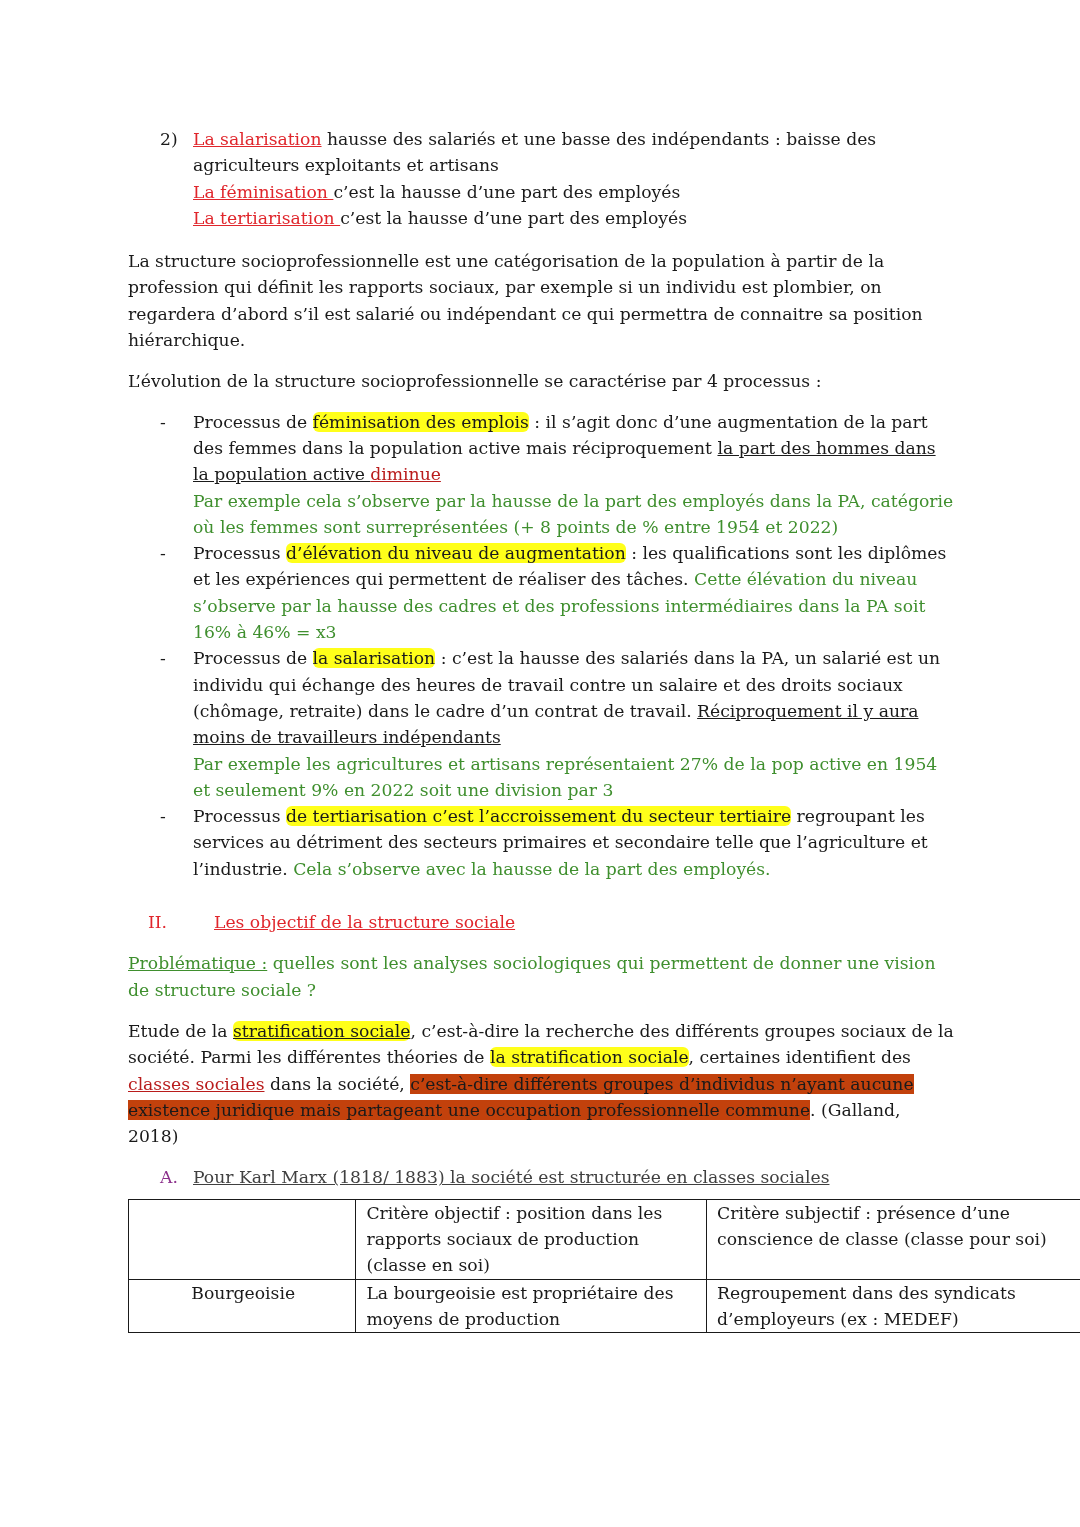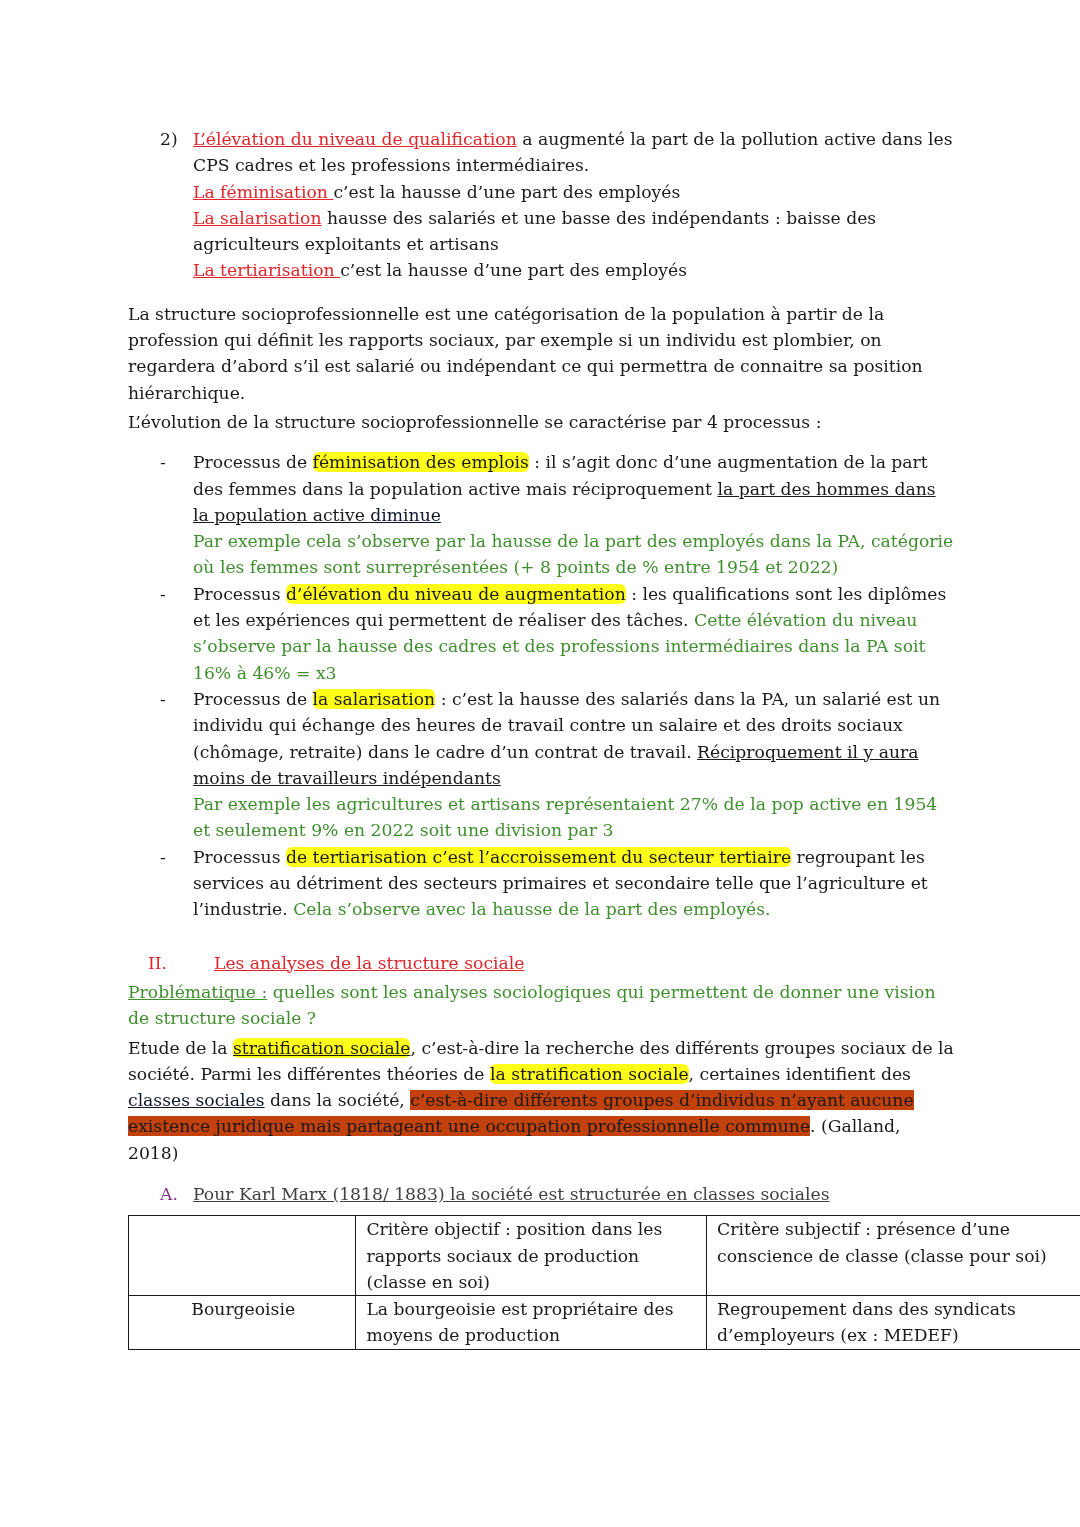--- a/index.html
+++ b/index.html
@@ -3,30 +3,30 @@
 <meta charset="utf-8">
 <style>
   html, body { margin: 0; padding: 0; background: #ffffff; }
   body { width: 1080px; height: 1527px; position: relative; overflow: hidden;
          font-family: "DejaVu Serif", "Liberation Serif", serif; color: #1a1a1a; }
   .page { position: absolute; left: 128px; top: 126px; width: 826px; font-size: 17.2px; line-height: 26.3px; }
   p { margin: 0; }
   .red { color: #e0262c; }
   .red-u { color: #e0262c; text-decoration: underline; text-decoration-color: #e0262c; }
   .green { color: #3f8f2e; }
-  .teal-u { color: #0f172a; text-decoration: underline; }
+  .teal-u { color: #b91c1c; text-decoration: underline; }
   .purple-u { color: #404040; text-decoration: underline; }
   .purple { color: #8b2f8b; }
   .u { text-decoration: underline; }
   .hl-y { background: #ffff1a; border-radius: 6px; }
   .hl-c { background: #c2410c; }
   .numbered { display: flex; margin-left: 32px; }
   .numbered .num { width: 33px; flex: none; }
   .numbered .body { flex: 1; }
-  .para { margin-top: 3px; }
+  .para { margin-top: 15px; }
   ul.dash { list-style: none; margin: 14px 0 0 0; padding: 0; }
   ul.dash li { display: flex; margin-left: 32px; }
   ul.dash li .bullet { width: 33px; flex: none; }
   ul.dash li .body { flex: 1; }
   .heading2 { display: flex; margin-top: 27px; margin-left: 20px; }
   .heading2 .num { width: 66px; flex: none; }
   .headingA { display: flex; margin-top: 15px; margin-left: 32px; }
   .headingA .num { width: 33px; flex: none; }
   table { margin-top: 8px; border-collapse: collapse; width: 976px; padding-left: 24px; }
   td { border: 1.5px solid #1a1a1a; vertical-align: top; padding: 0 8px 0 10px; font-size: 17.2px; line-height: 26.3px; }
@@ -35,23 +35,22 @@
   td.c2 { width: 316px; }
 </style>
 </head>
 <body>
 
 <div class="page">
 
   <div class="numbered">
     <span class="num">2)</span>
     <div class="body">
-      <p><span class="red-u">L’élévation du niveau de qualification</span><span> a augmenté la part de la pollution active dans les CPS cadres et les professions intermédiaires.</span></p>
+      <p><span class="red-u">La salarisation</span><span> hausse des salariés et une basse des indépendants : baisse des agriculteurs exploitants et artisans</span></p>
       <p><span class="red-u">La féminisation </span><span>c’est la hausse d’une part des employés</span></p>
-      <p><span class="red-u">La salarisation</span><span> hausse des salariés et une basse des indépendants : baisse des agriculteurs exploitants et artisans</span></p>
       <p><span class="red-u">La tertiarisation </span><span>c’est la hausse d’une part des employés</span></p>
     </div>
   </div>
 
   <p class="para" style="margin-top:17px">La structure socioprofessionnelle est une catégorisation de la population à partir de la profession qui définit les rapports sociaux, par exemple si un individu est plombier, on regardera d’abord s’il est salarié ou indépendant ce qui permettra de connaitre sa position hiérarchique.</p>
 
   <p class="para">L’évolution de la structure socioprofessionnelle se caractérise par 4 processus :</p>
 
   <ul class="dash">
     <li>
@@ -77,21 +76,21 @@
     <li>
       <span class="bullet">-</span>
       <div class="body">
         <p><span>Processus </span><span class="hl-y">de tertiarisation c’est l’accroissement du secteur tertiaire</span><span> regroupant les services au détriment des secteurs primaires et secondaire telle que l’agriculture et l’industrie. </span><span class="green">Cela s’observe avec la hausse de la part des employés.</span></p>
       </div>
     </li>
   </ul>
 
   <div class="heading2">
     <span class="num red">II.</span>
-    <span class="red-u">Les analyses de la structure sociale</span>
+    <span class="red-u">Les objectif de la structure sociale</span>
   </div>
 
   <p class="para green"><span class="u">Problématique :</span><span> quelles sont les analyses sociologiques qui permettent de donner une vision de structure sociale ?</span></p>
 
   <p class="para"><span>Etude de la </span><span class="hl-y u">stratification sociale</span><span>, c’est-à-dire la recherche des différents groupes sociaux de la société. Parmi les différentes théories de </span><span class="hl-y">la stratification sociale</span><span>, certaines identifient des </span><span class="teal-u">classes sociales</span><span> dans la société, </span><span class="hl-c">c’est-à-dire différents groupes d’individus n’ayant aucune existence juridique mais partageant une occupation professionnelle commune</span><span>. (Galland, 2018)</span></p>
 
   <div class="headingA">
     <span class="num purple">A.</span>
     <span class="purple-u">Pour Karl Marx (1818/ 1883) la société est structurée en classes sociales</span>
   </div>

